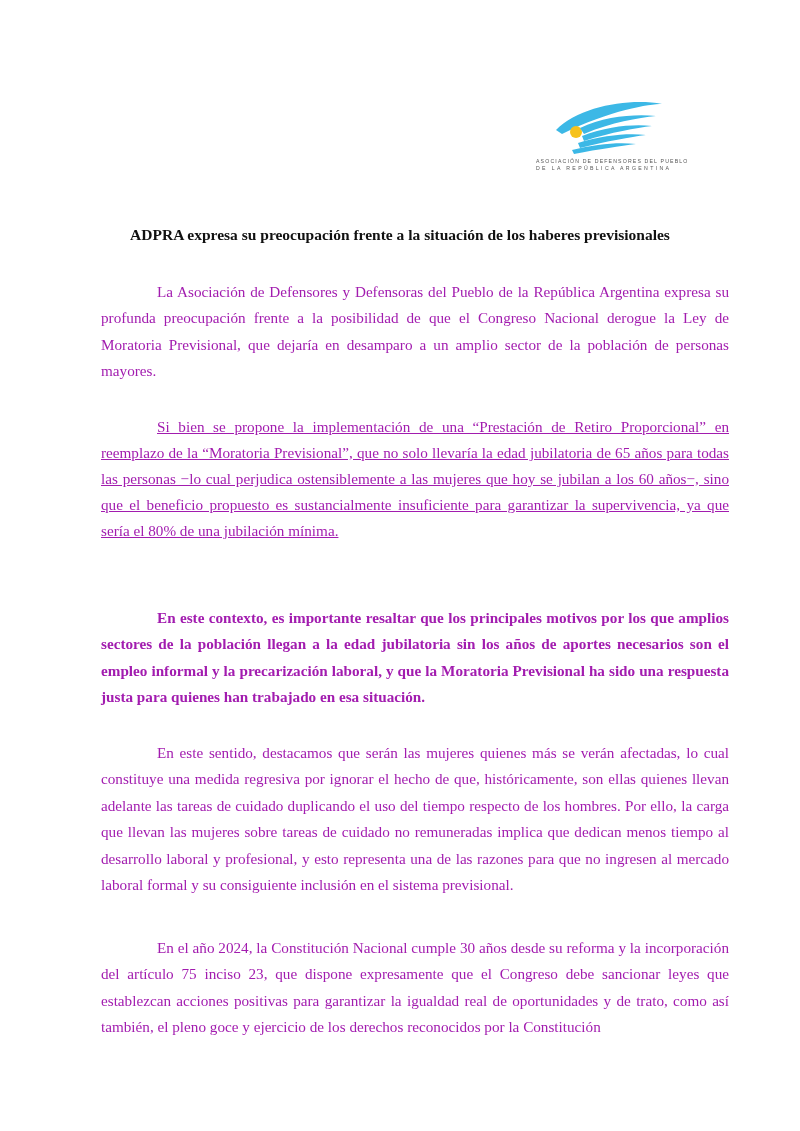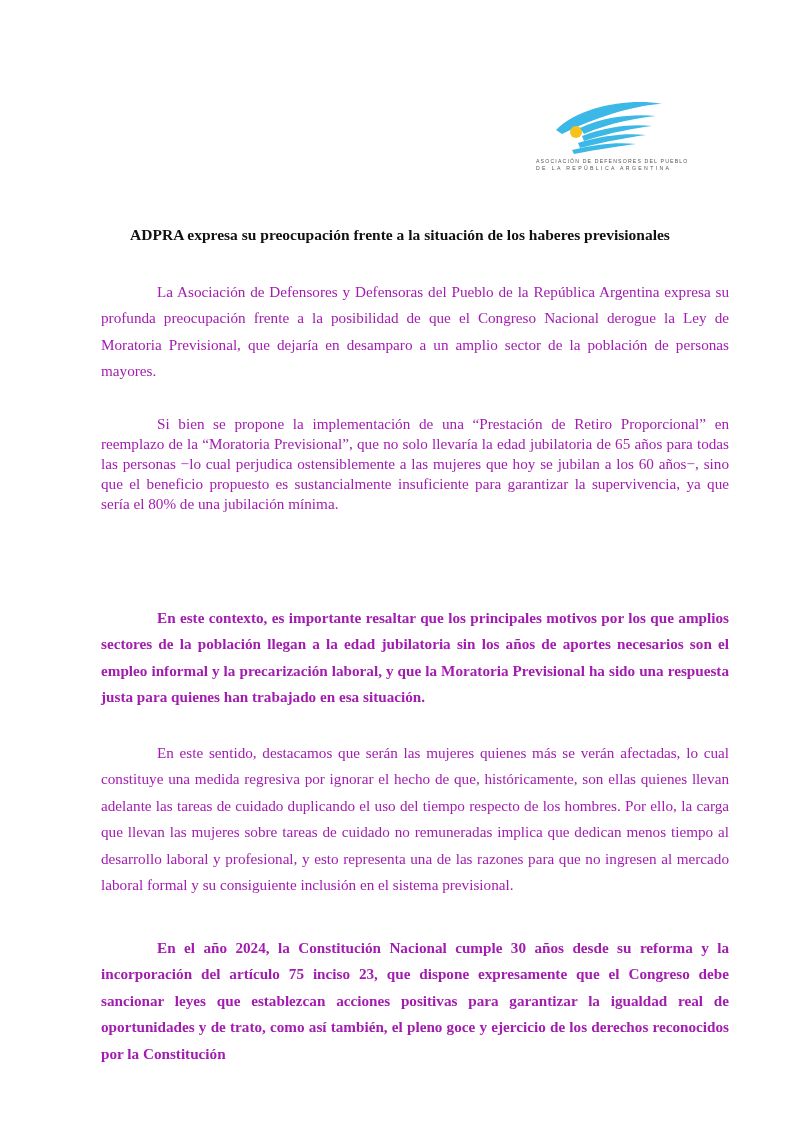--- a/index.html
+++ b/index.html
@@ -67,24 +67,24 @@
       left: 92px;
       width: 628px;
       font-size: 15.2px;
       line-height: 26.4px;
       text-align: justify;
       text-indent: 56px;
       margin: 9px;
       color: #a21caf;
     }
     #p1 { top: 270px; }
-    #p2 { top: 405px; line-height: 20px; }
+    #p2 { top: 405px; line-height: 26px; text-decoration: underline; }
     #p3 { top: 596px; font-weight: bold; }
     #p4 { top: 731px; }
-    #p5 { top: 926px; font-weight: bold; }
+    #p5 { top: 926px; }
   </style>
 </head>
 <body>
 
 <div class="page">
 
   <div class="logo">
     <svg viewBox="0 0 116 60">
 
       <path d="M6 34 C 30 10, 80 2, 112 8 C 100 8, 60 14, 12 38 Z" fill="#3cb8e6"></path>

